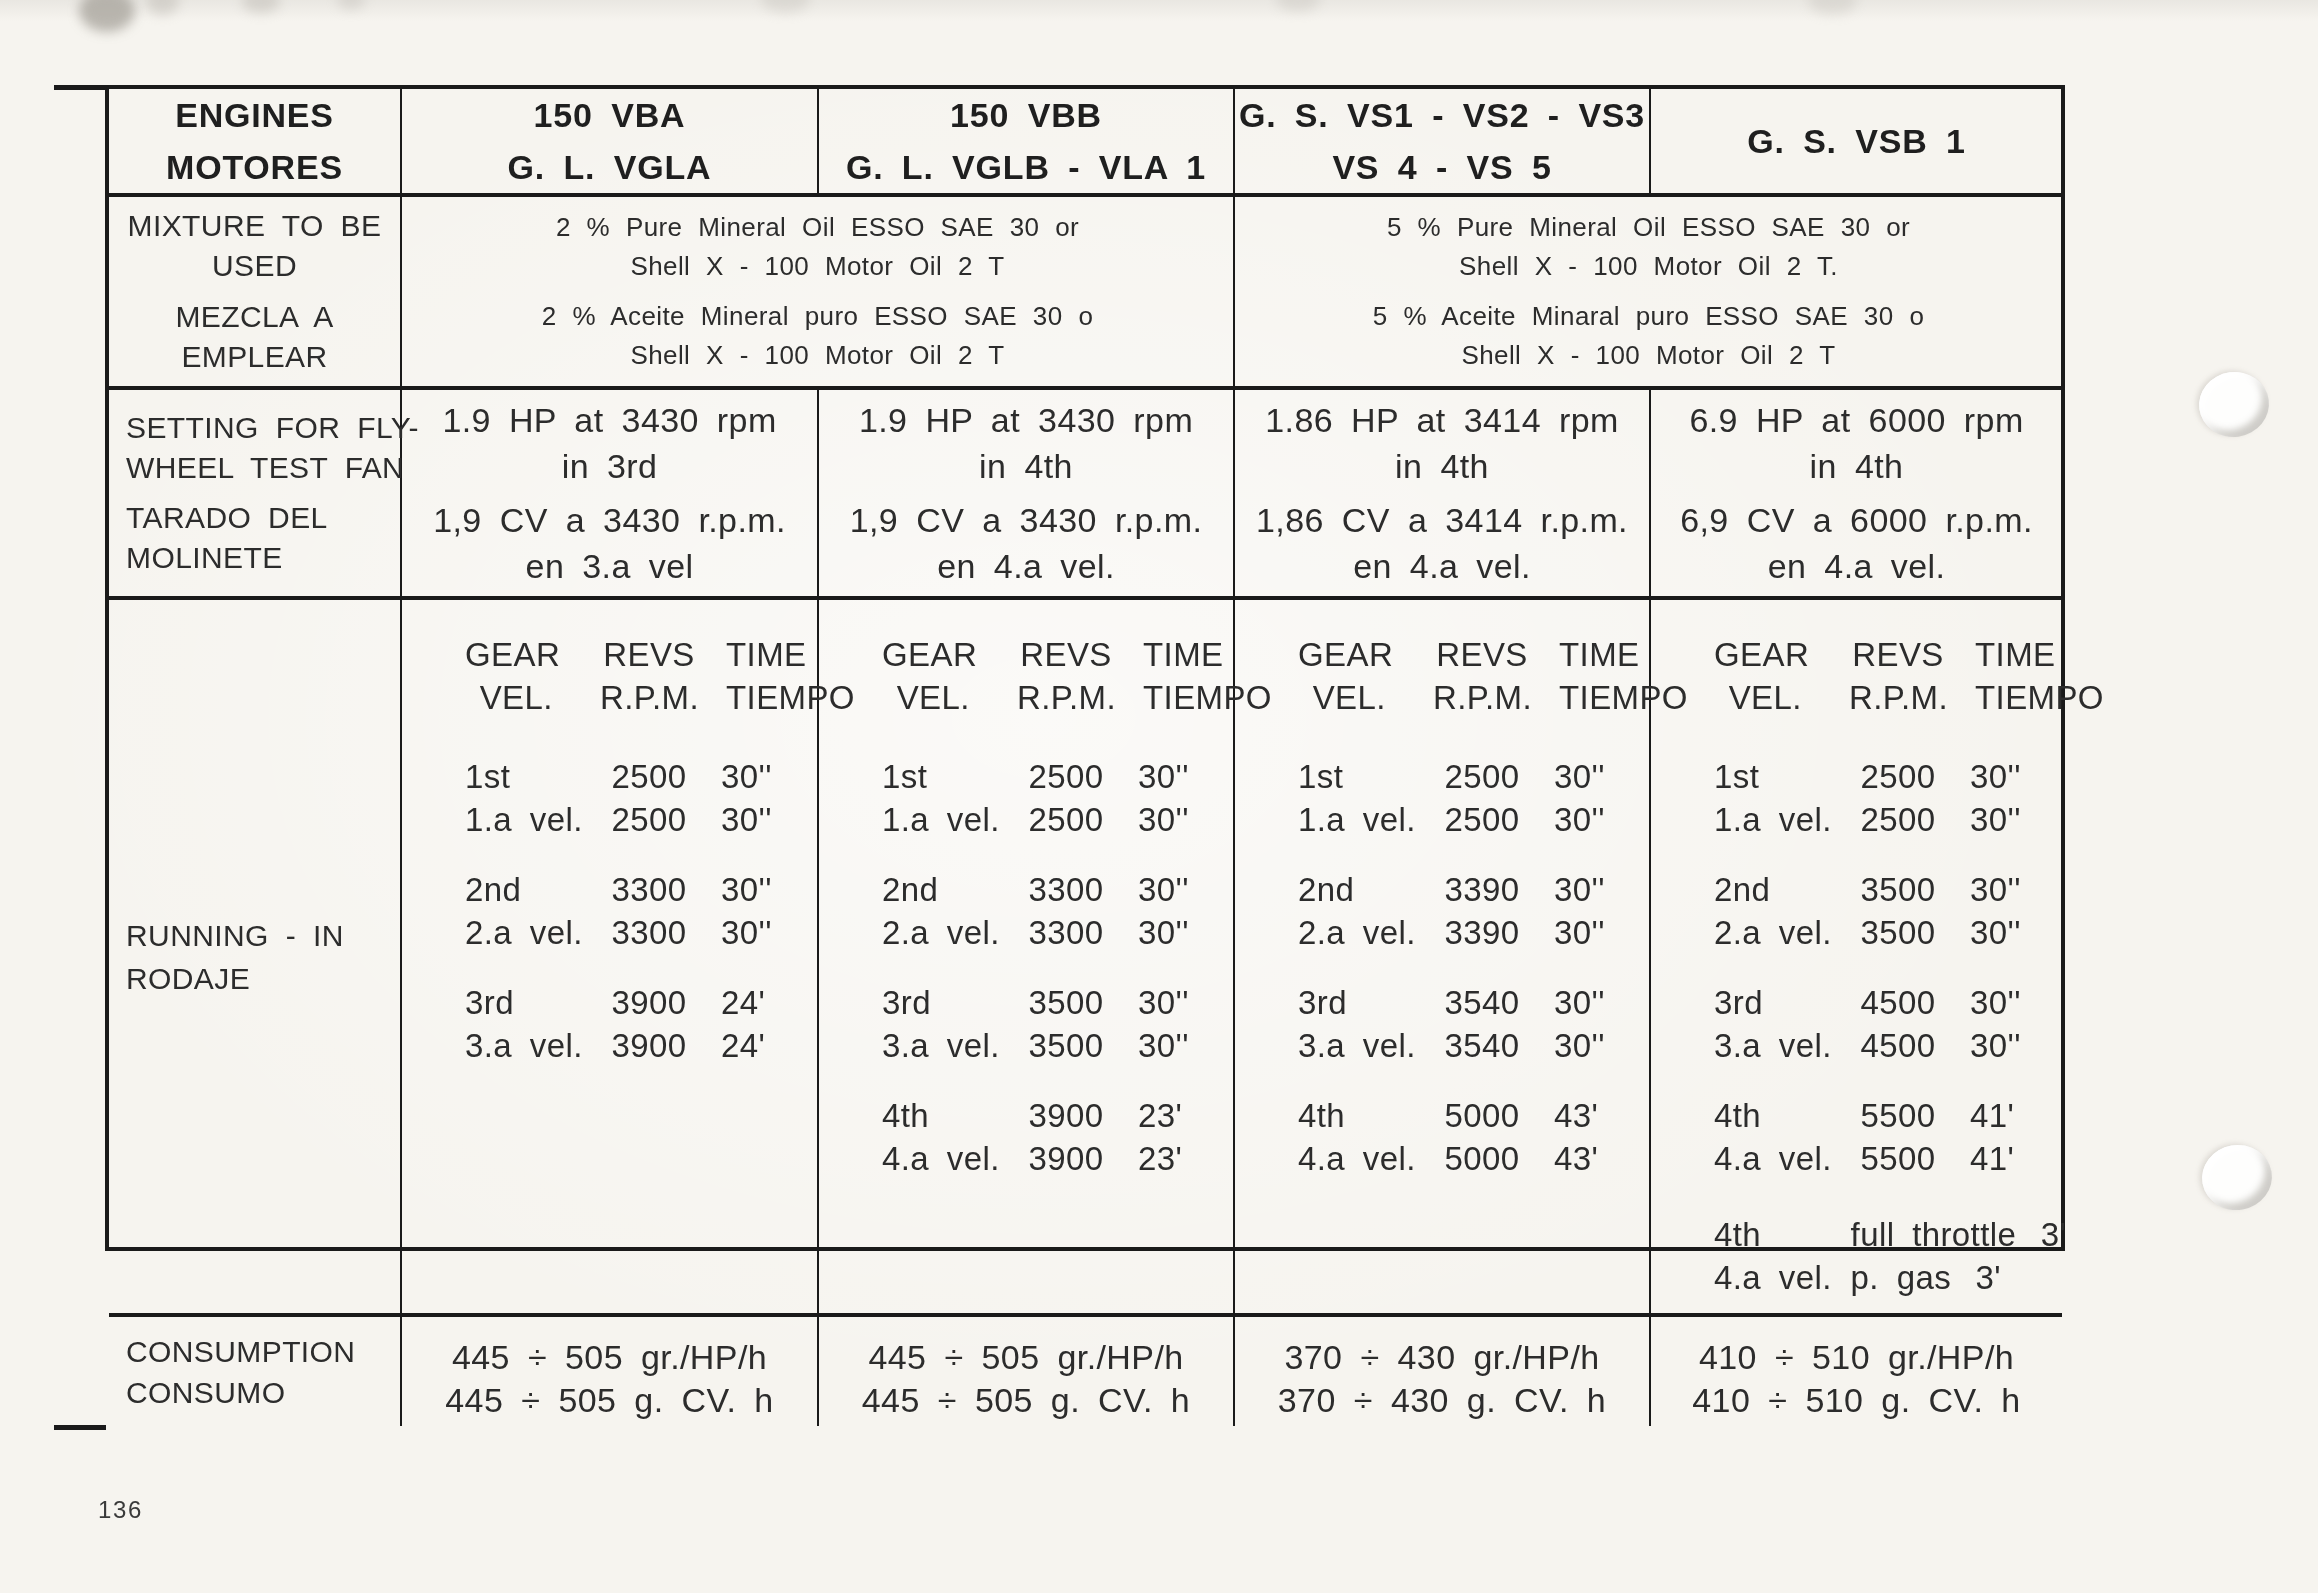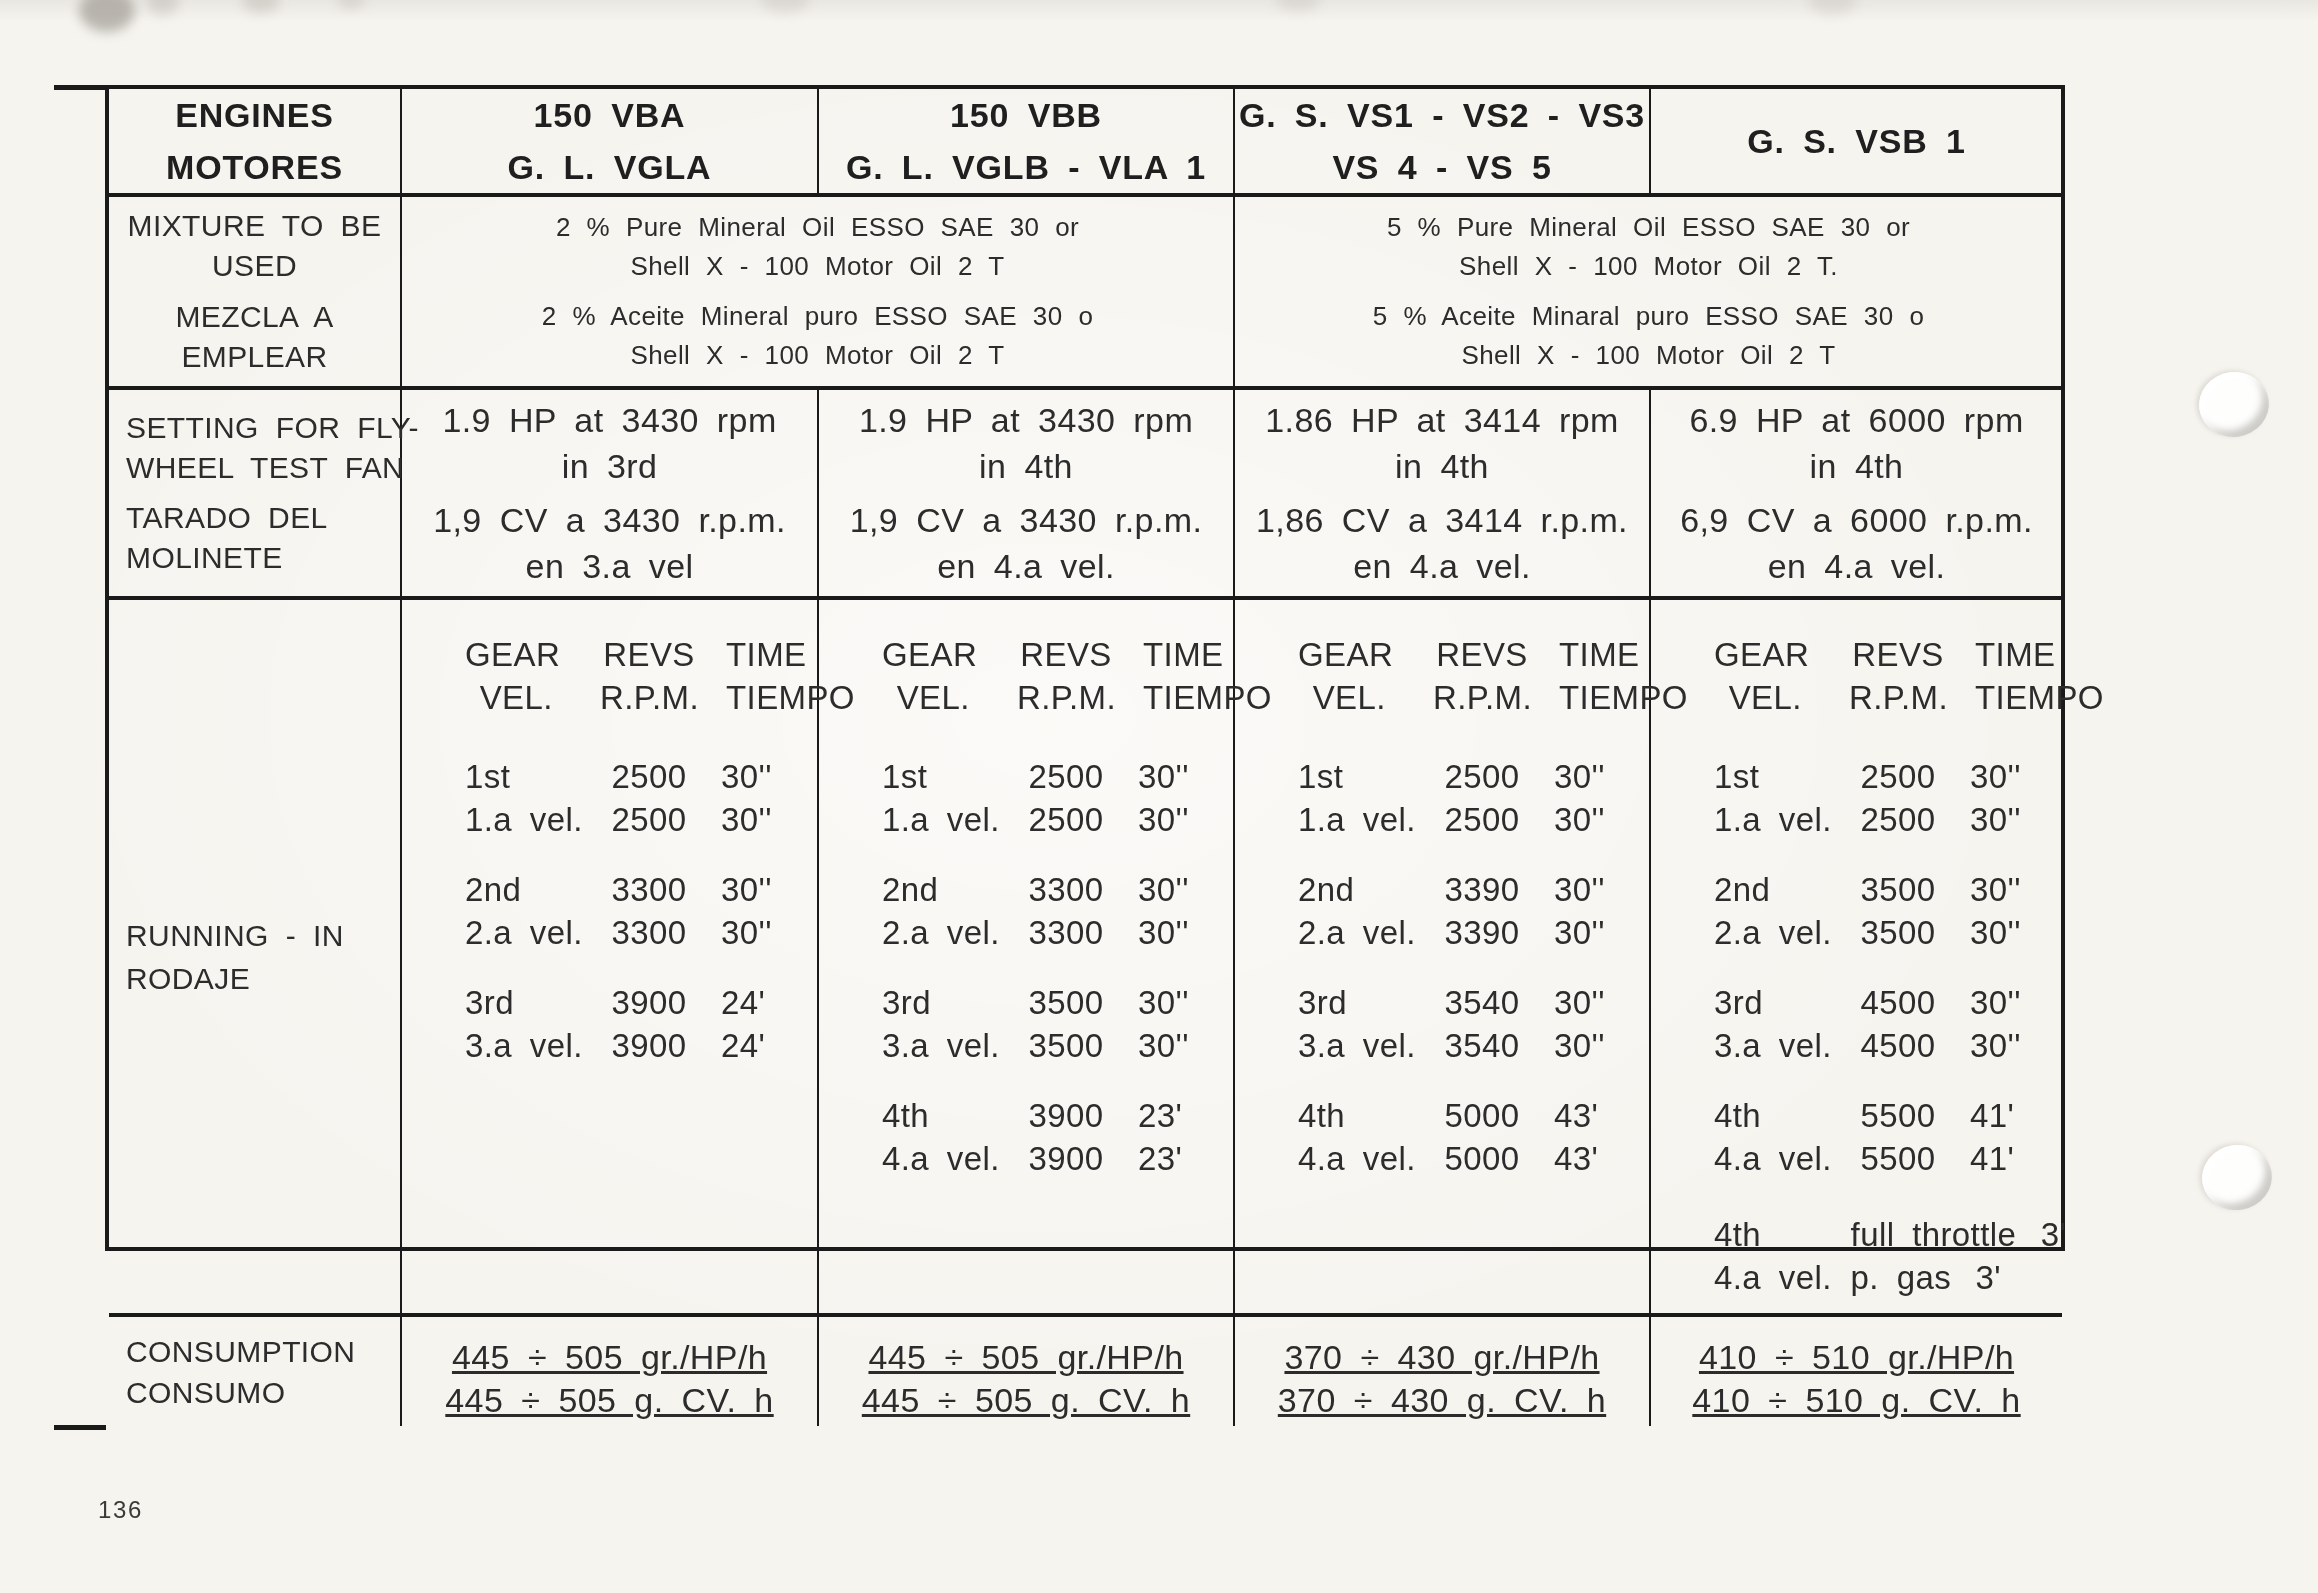--- a/index.html
+++ b/index.html
@@ -92,21 +92,21 @@
   .mini-head{margin-bottom:36px;}
   .gear-group{margin-top:27px;}
   .gear-group.first{margin-top:0;}
   .mrow.ft{grid-template-columns:135px max-content 1fr;}
   .mrow.ft .r{text-align:left;padding-left:1.6px;}
   .mrow.ft .t{padding-left:24.5px;}
   .gear-group.wide{margin-top:33px;}
 
   
   .cons{display:flex;flex-direction:column;justify-content:center;align-items:center;
-        font-size:34px;line-height:43px;text-align:center;padding-top:15px;text-decoration:underline;}
+        font-size:34px;line-height:43px;text-align:center;padding-top:15px;}
 
   .page-number{position:absolute;left:98px;top:1496px;font-size:24px;letter-spacing:1.6px;color:#3a3a3a;}
 </style>
 </head>
 <body>
 
 <div class="page">
 
   <div class="smudge sm1"></div>
   <div class="smudge sm2"></div>

